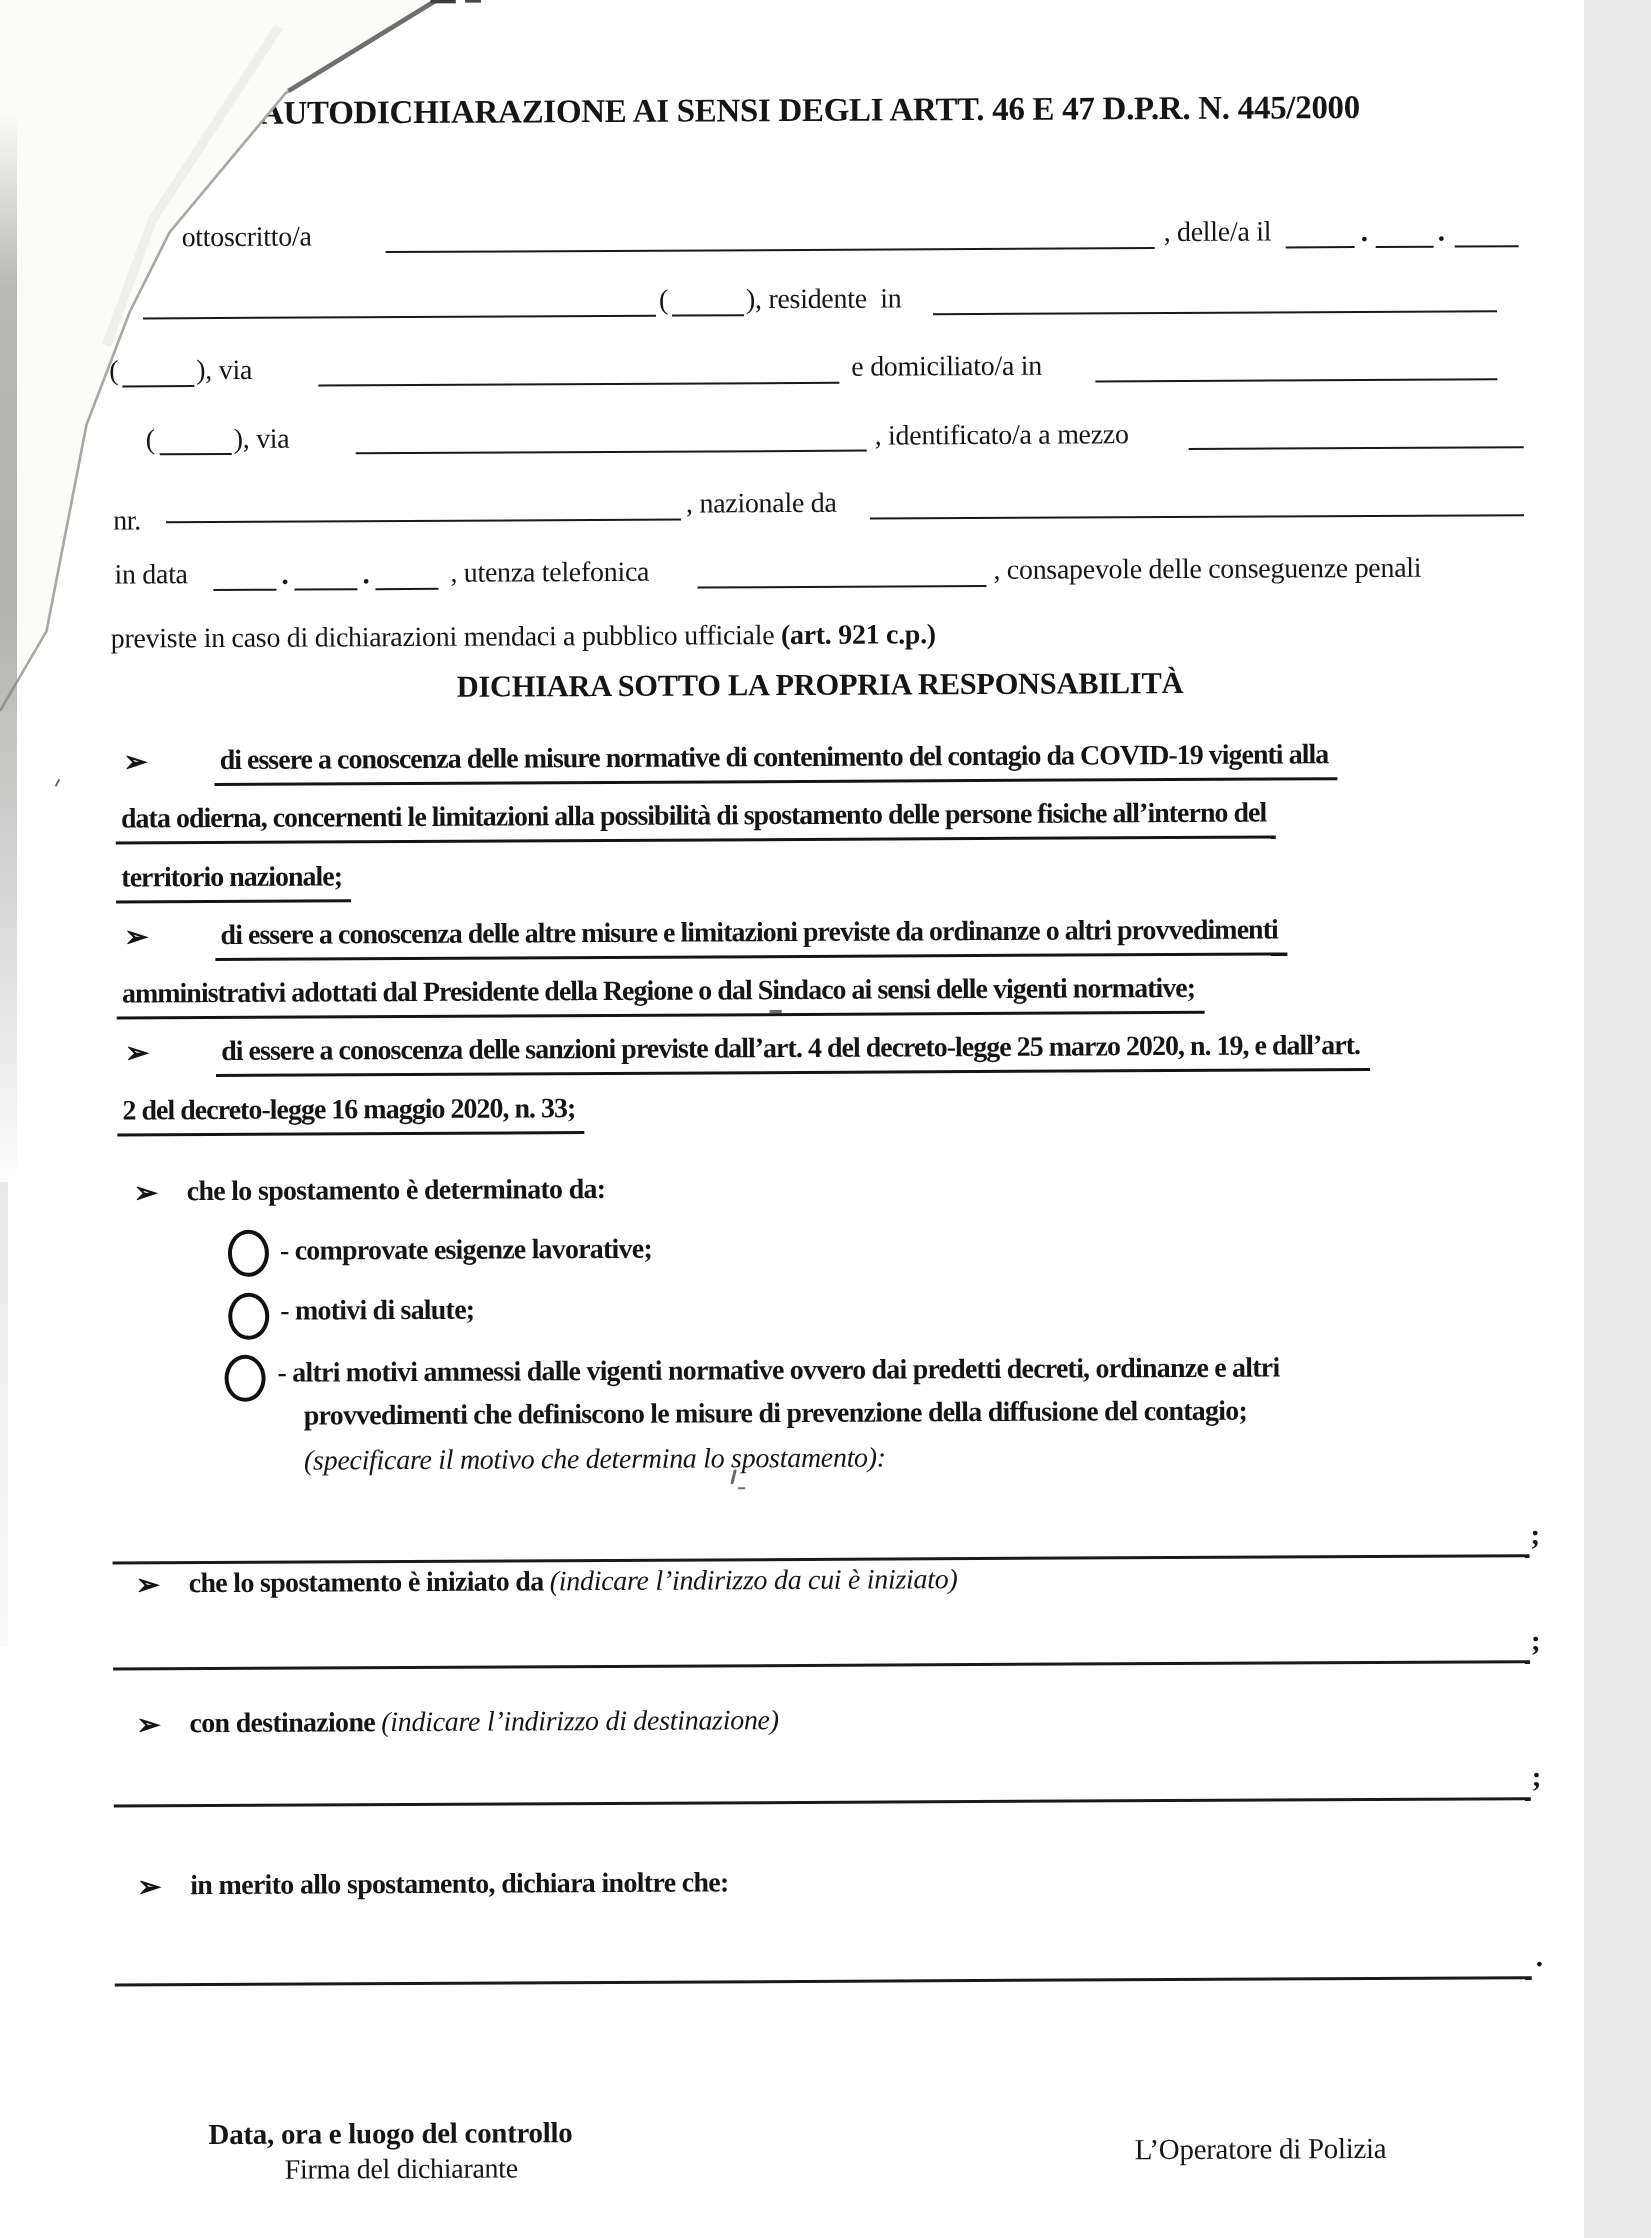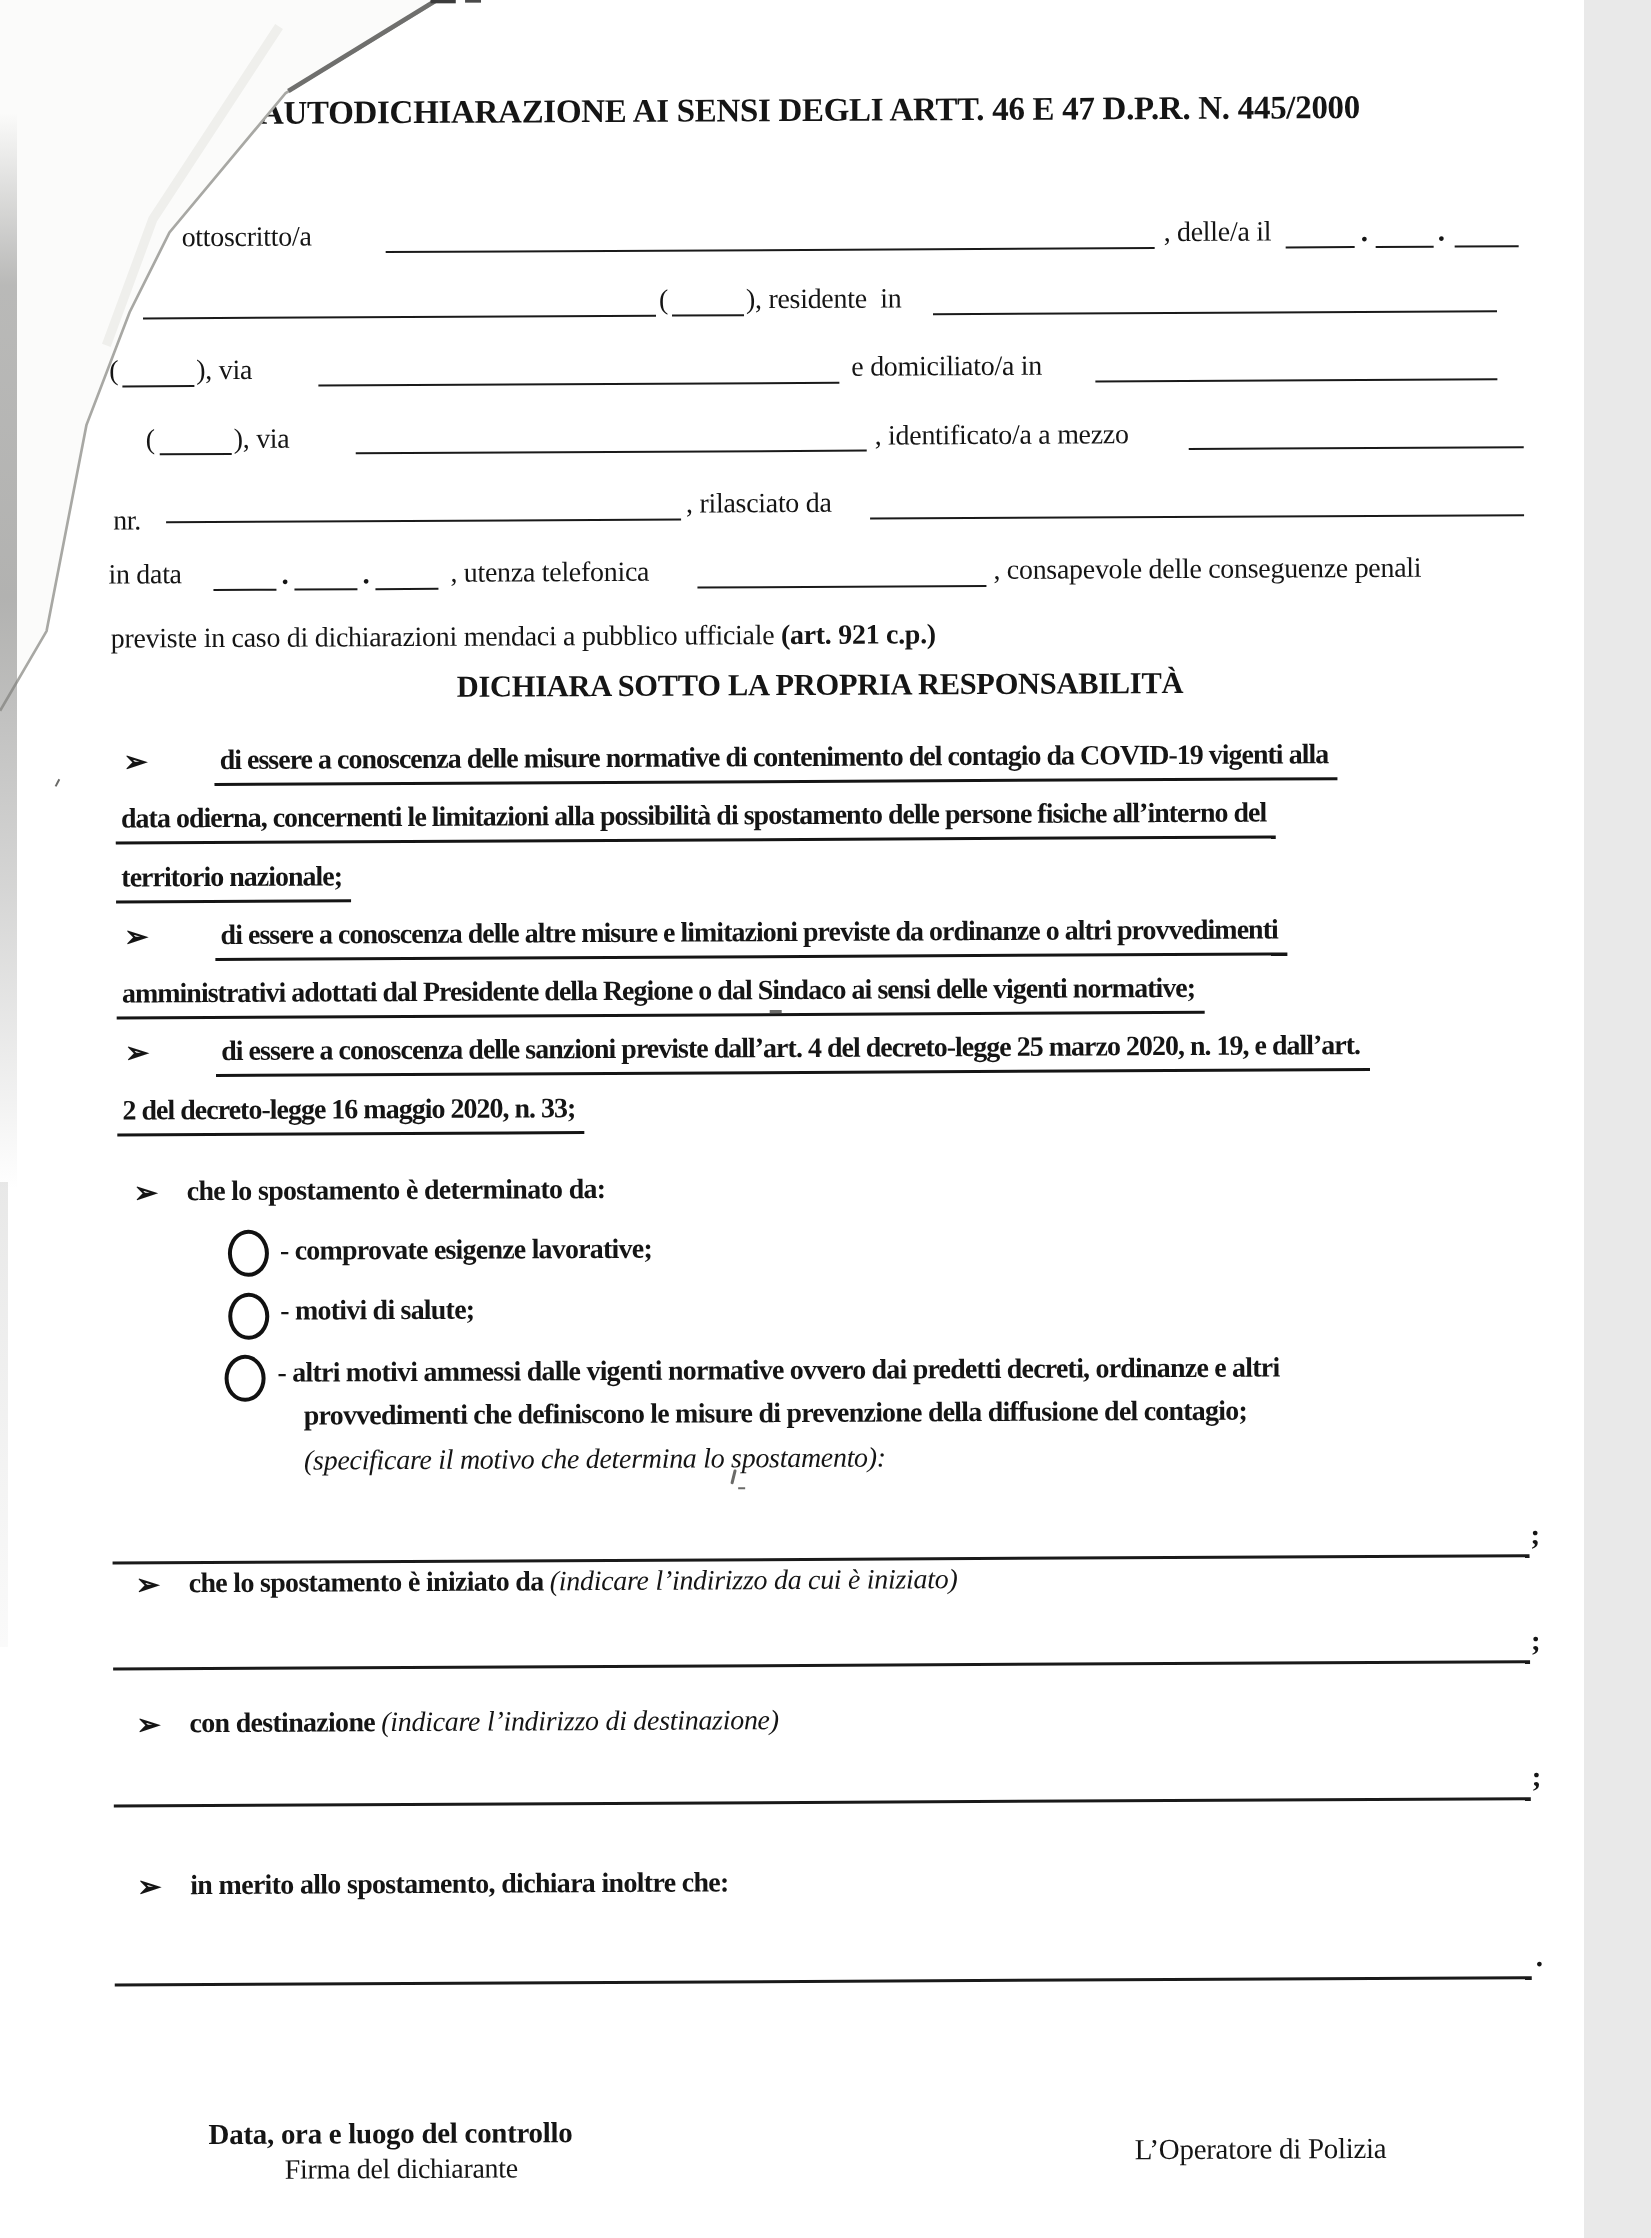--- a/index.html
+++ b/index.html
@@ -69,24 +69,24 @@
 
     <div class="t" style="left:149px;top:420px">(</div>
     <div class="line" style="left:163px;top:450px;width:72px"></div>
     <div class="t" style="left:237px;top:420px">), via</div>
     <div class="line" style="left:359px;top:450px;width:511px"></div>
     <div class="t" style="left:878px;top:420px">, identificato/a a mezzo</div>
     <div class="line" style="left:1192px;top:450px;width:335px"></div>
 
     <div class="t" style="left:116px;top:501px">nr.</div>
     <div class="line" style="left:169px;top:518px;width:515px"></div>
-    <div class="t" style="left:689px;top:487px">, rilasciato da</div>
+    <div class="t" style="left:689px;top:487px">, nazionale da</div>
     <div class="line" style="left:873px;top:518px;width:654px"></div>
 
-    <div class="t" style="left:111px;top:555px">in data</div>
+    <div class="t" style="left:117px;top:555px">in data</div>
     <div class="line" style="left:216px;top:586px;width:63px"></div>
     <div class="t punct" style="left:284px;top:555px">.</div>
     <div class="line" style="left:297px;top:586px;width:63px"></div>
     <div class="t punct" style="left:365px;top:555px">.</div>
     <div class="line" style="left:378px;top:586px;width:63px"></div>
     <div class="t" style="left:453px;top:555px">, utenza telefonica</div>
     <div class="line" style="left:700px;top:586px;width:289px"></div>
     <div class="t" style="left:996px;top:555px">, consapevole delle conseguenze penali</div>
 
     <div class="t" style="left:113px;top:619px"><span>previste in caso di dichiarazioni mendaci a pubblico ufficiale </span><span class="b">(art. 921 c.p.)</span></div>

